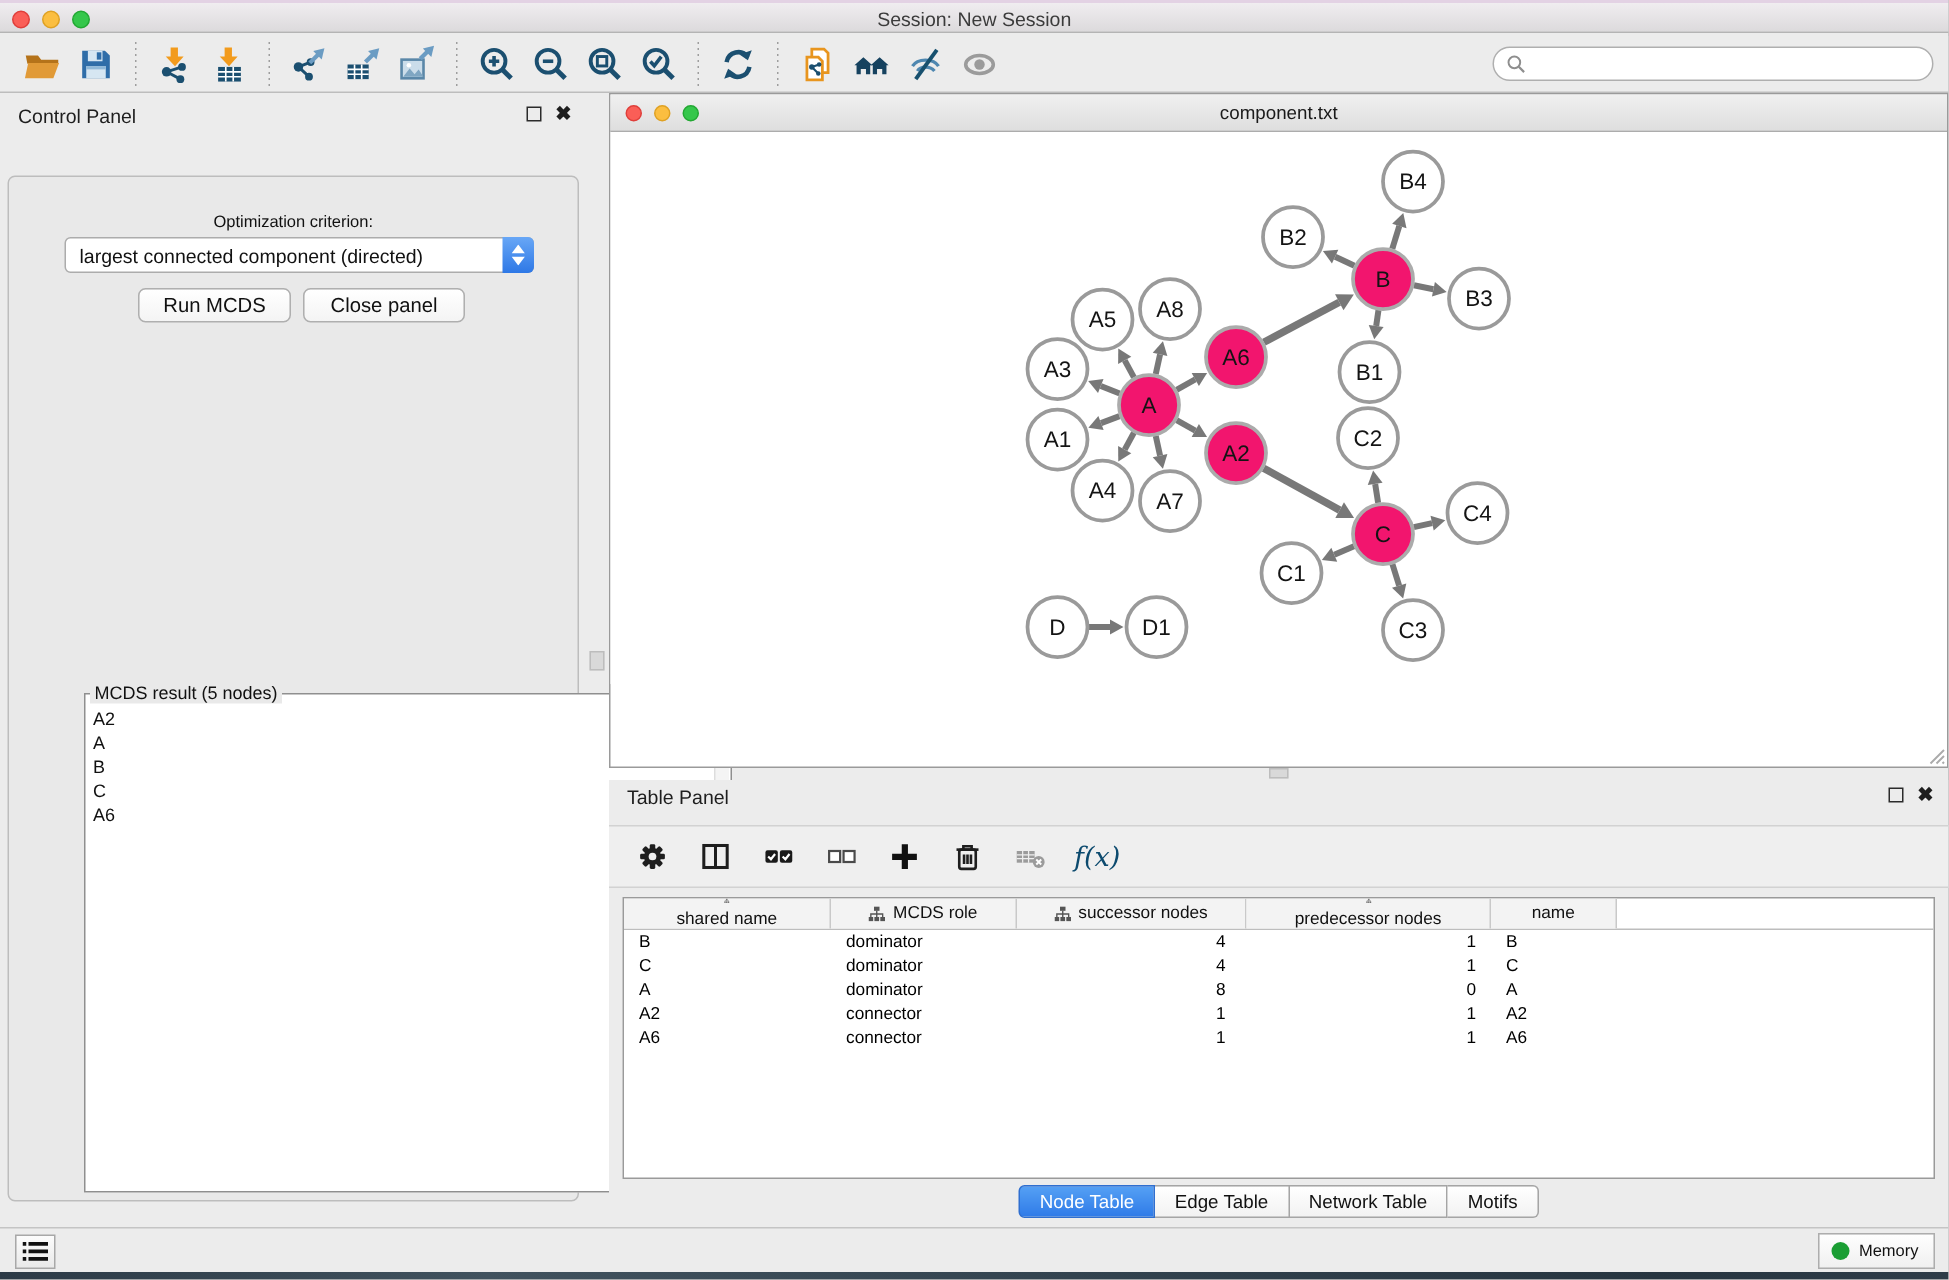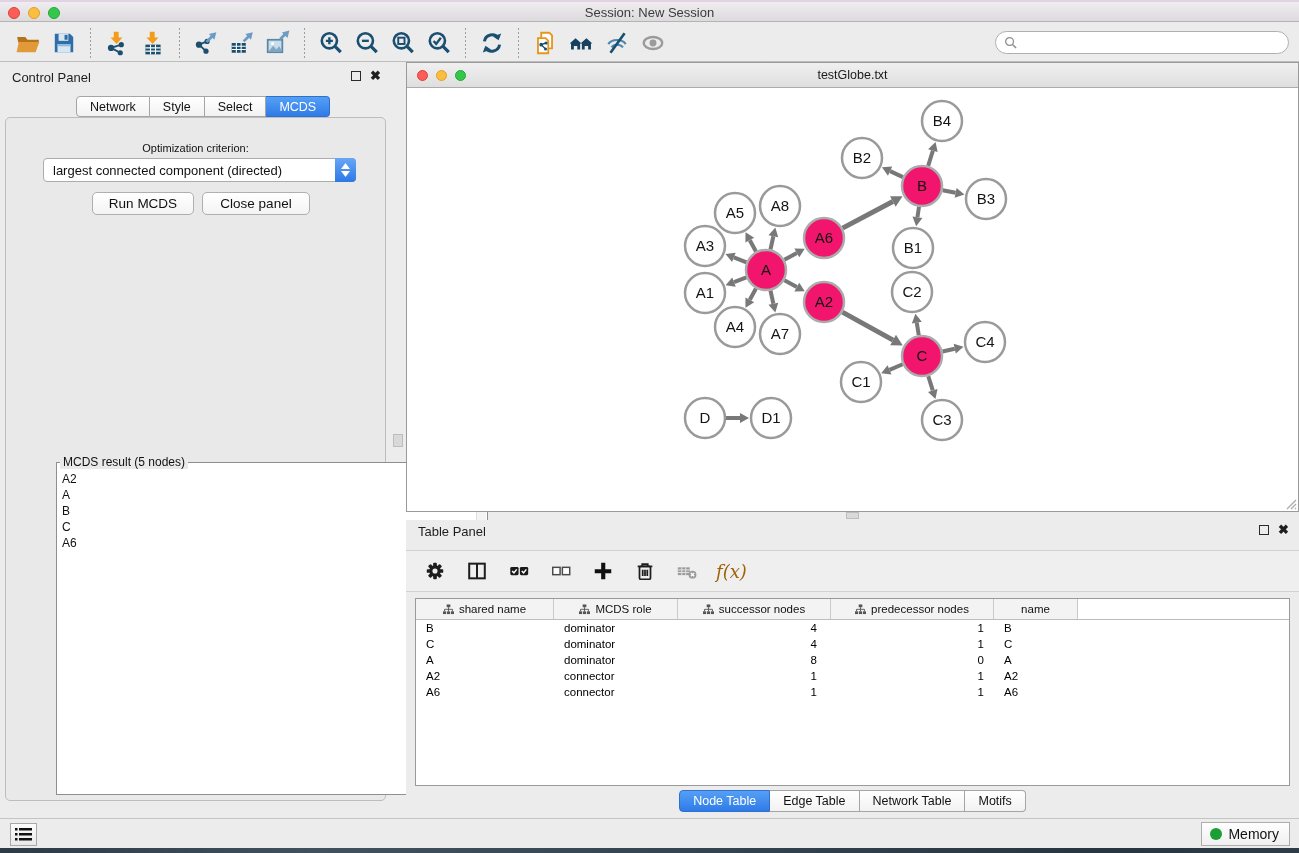--- a/index.html
+++ b/index.html
@@ -96,48 +96,48 @@
 
   
   .tpanel { position:absolute; left:406px; top:520px; width:893px; height:298px; background:#ECECEC; }
   .tpanel-head { position:absolute; left:0; top:0; right:0; height:26px; }
   .ttoolbar { position:absolute; left:0; top:30px; right:0; height:42px;
               background:#EFEFEF; border-top:1px solid #D2D2D2; border-bottom:1px solid #D2D2D2;
               display:flex; align-items:center; padding-left:16px; gap:16px; }
   .ttb-btn { width:26px; height:26px; background:none; border:none; display:flex;
              align-items:center; justify-content:center; }
   .ttb-btn svg { width:22px; height:22px; }
-  .fx-label { font-size:18px; font-style:italic; color:#a16207;
+  .fx-label { font-size:18px; font-style:italic; color:#0c4a6e;
               font-family:"DejaVu Serif", serif; }
 
   .datatable { position:absolute; left:9px; top:78px; width:875px; height:188px;
                background:#fff; border:1px solid #9A9A9A; overflow:hidden; }
   .thead { display:flex; height:21px; border-bottom:1px solid #BDBDBD; }
   .th { background:#F3F3F3; border-right:1px solid #C9C9C9; display:flex; align-items:center;
         justify-content:center; gap:5px; font-size:11.5px; color:#111; }
   .th svg { width:11px; height:11px; }
-  .c0 { width:138px; } .c1 { width:124px;align-items:center; } .c2 { width:153px; } .c3 { width:163px; } .c4 { width:84px; }
+  .c0 { width:138px;flex-direction:column; } .c1 { width:124px;align-items:center; } .c2 { width:153px; } .c3 { width:163px;flex-direction:column; } .c4 { width:84px; }
   .trow { display:flex; height:16px; align-items:center; }
   .td { font-size:11.5px; color:#000; white-space:nowrap; }
   .td.left { padding-left:10px; text-align:left; }
   .td.num { padding-right:14px; text-align:right; }
   .trow .td.c3 { padding-right:10px; }
 
   .ttabs { position:absolute; left:0; right:0; top:270px; display:flex; justify-content:center; }
   .ttabs .seg-tab { height:22px; font-size:12.5px; }
 
   
   .statusbar { position:absolute; left:0; top:818px; width:1299px; height:30px;
                background:#ECECEC; border-top:1px solid #C4C4C4; }
   .list-btn { position:absolute; left:10px; top:4px; width:27px; height:23px;
               background:linear-gradient(#FCFCFC,#E9E9E9); border:1px solid #A8A8A8;
               display:flex; align-items:center; justify-content:center; }
   .memory-btn { position:absolute; right:9px; top:3px; height:24px; padding:0 10px 0 8px;
                 background:linear-gradient(#FEFEFE,#F0F0F0); border:1px solid #ADADAD;
-                display:flex; align-items:center; gap:6px; font-size:14px; color:#111; }
+                display:flex; align-items:center; gap:6px; font-size:11px; color:#111; }
   .mem-dot { width:12px; height:12px; border-radius:50%; background:#1B9E34; }
   .desktop-edge { position:absolute; left:0; top:848px; width:1299px; height:5px;
                   background:linear-gradient(90deg,#2C3A46,#41525E 25%,#33434F 55%,#273540 85%,#2E3C48); }
 </style>
 </head>
 <body>
 
 <div class="screen">
 
   <div class="titlebar">
@@ -288,26 +288,20 @@
   </div>
 
   <div class="cpanel-head">
     <div class="panel-title">Control Panel</div>
     <div class="win-btns">
       <div class="float-ico"></div>
       <div class="close-ico">✖</div>
     </div>
   </div>
 
-  <div class="cp-tabs">
-    <div class="seg-tab">Network</div>
-    <div class="seg-tab">Style</div>
-    <div class="seg-tab">Select</div>
-    <div class="seg-tab active">MCDS</div>
-  </div>
 
   <div class="cp-box">
     <div class="opt-label">Optimization criterion:</div>
     <div class="dropdown">
       <span class="dd-text">largest connected component (directed)</span>
       <span class="dd-stepper">
         <svg viewBox="0 0 9 6">
             <path d="M4.5 0 9 6H0z" fill="#fff"></path>
           </svg>
         <svg viewBox="0 0 9 6">
@@ -333,21 +327,21 @@
 
   <div class="divider-h-left"></div>
 
   <div class="netwin">
     <div class="netwin-titlebar">
       <div class="lights">
         <div class="light red"></div>
         <div class="light yellow"></div>
         <div class="light green"></div>
       </div>
-      <div class="netwin-title">testGlobe.txt</div>
+      <div class="netwin-title">component.txt</div>
     </div>
     <div class="netcanvas">
       <svg width="891" height="423" viewBox="0 0 891 423">
           <line x1="348.96678911489033" y1="163.55183804995966" x2="342.8109303542095" y2="152.2330009738691" stroke="#787878" stroke-width="4"></line>
           <polygon points="338.51098283201964,144.32664585242324 347.2033498661239,149.84414123931919 338.4185108422951,154.62186070841904" fill="#787878"></polygon>
           <line x1="363.4876344549141" y1="161.4850996346785" x2="366.3753967570316" y2="148.28390053928413" stroke="#787878" stroke-width="4"></line>
           <polygon points="368.2986686662805,139.49180038271777 371.25989684401287,149.3523849333113 361.4908966700503,147.21541614525697" fill="#787878"></polygon>
           <line x1="339.4581150143549" y1="174.31138951384457" x2="326.8475445026189" y2="169.34985357480087" stroke="#787878" stroke-width="4"></line>
           <polygon points="318.47245093734244,166.05473479501998 328.6781660469416,164.69702381631396 325.0169229582962,174.0026833332878" fill="#787878"></polygon>
           <line x1="339.35035698573034" y1="189.4088817922656" x2="327.0066158782075" y2="194.0630792590365" stroke="#787878" stroke-width="4"></line>

